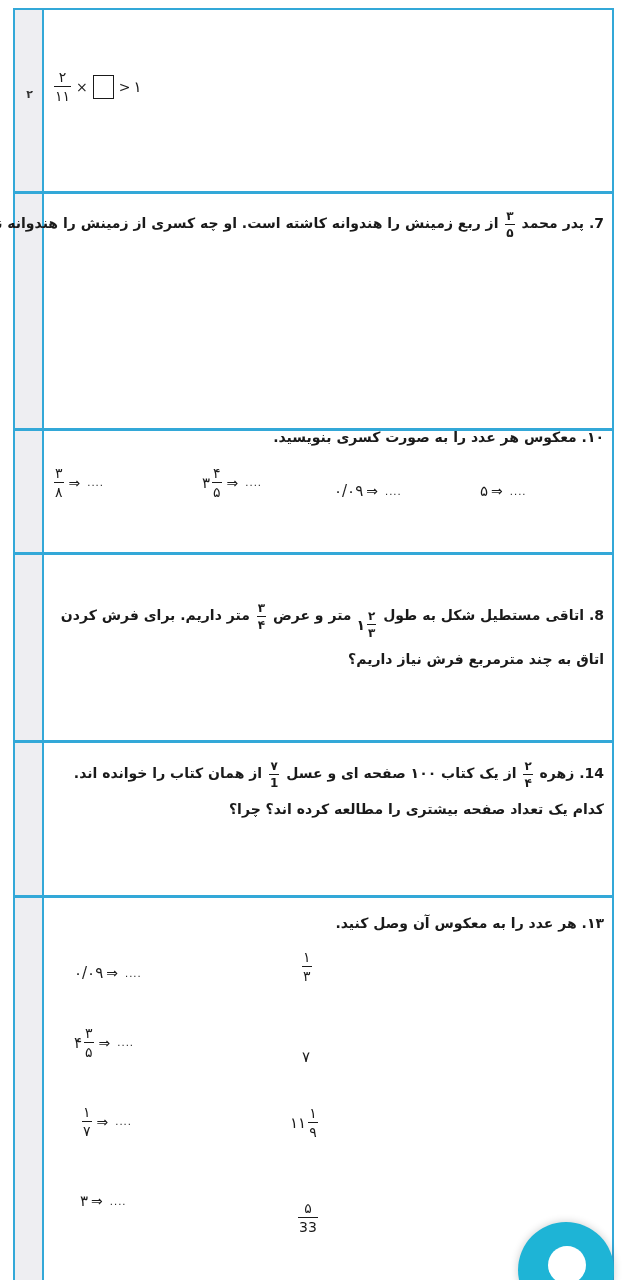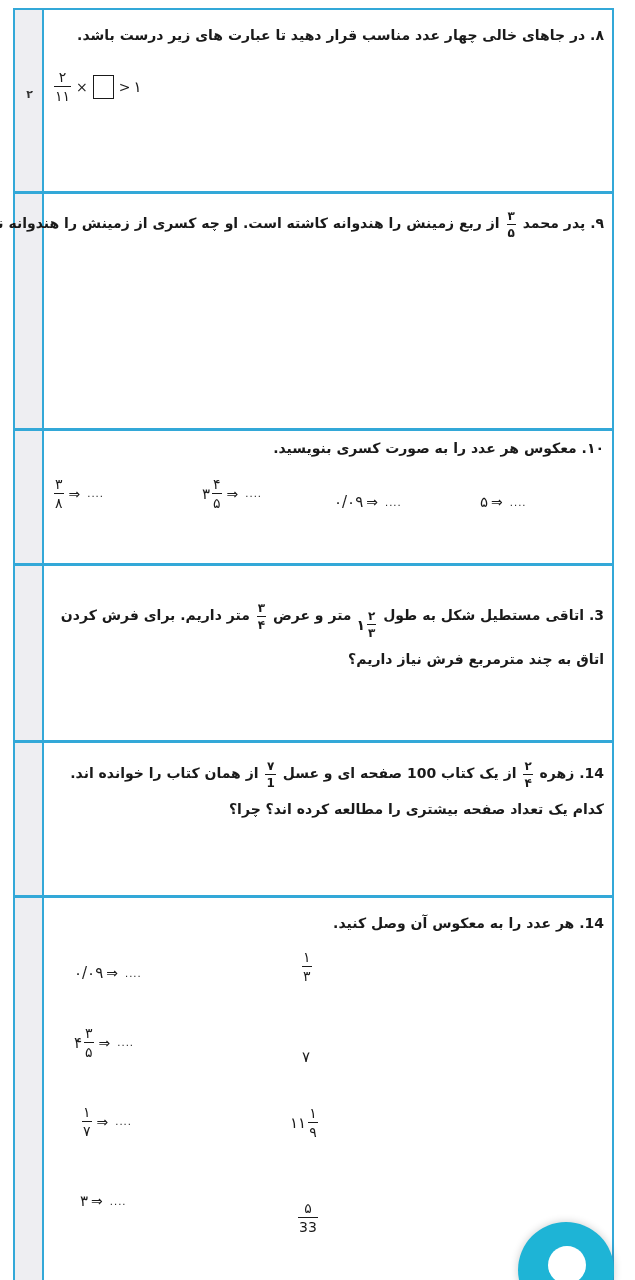--- a/index.html
+++ b/index.html
@@ -25,50 +25,49 @@
 </style>
 </head>
 <body>
 
 <div class="sheet">
   <div class="score-col"></div>
 
   <div class="row" style="top:0;height:184px;">
     <div class="score" style="top:78px;">۲</div>
     <div class="row-body">
-      <div class="q" style="top:10px;">۸. در جاهای خالی چهار عدد مناسب قرار دهید تا عبارت های زیر درست باشد.</div>
       <div class="expr" style="left:6px;top:60px;">
         <span class="frac">
             <span class="n">۲</span>
             <span class="bar"></span>
             <span class="d">۱۱</span>
           </span>
         <span class="sym">×</span>
         <span class="blankbox"></span>
         <span class="sym">&gt;</span>
         <span>۱</span>
       </div>
     </div>
   </div>
 
   <div class="row" style="top:184px;height:237px;">
     <div class="row-body">
       <div class="q" style="top:14px;">
-        <span>۹. پدر محمد</span>
+        <span>7. پدر محمد</span>
         <span class="frac">
             <span class="n">۳</span>
             <span class="bar"></span>
             <span class="d">۵</span>
           </span>
         <span>از ربع زمینش را هندوانه کاشته است. او چه کسری از زمینش را هندوانه نکاشته است؟</span>
       </div>
     </div>
   </div>
 
-  <div class="row" style="top:411px;height:145px;">
+  <div class="row" style="top:400px;height:145px;">
     <div class="row-body">
       <div class="q" style="top:12px;">۱۰. معکوس هر عدد را به صورت کسری بنویسید.</div>
       <div class="expr" style="left:6px;top:56px;">
         <span class="frac">
             <span class="n">۳</span>
             <span class="bar"></span>
             <span class="d">۸</span>
           </span>
         <span class="sym">⇒</span>
           <span class="dots">....</span>
@@ -94,21 +93,21 @@
         <span>۵</span>
           <span class="sym">⇒</span>
           <span class="dots">....</span>
       </div>
     </div>
   </div>
 
   <div class="row" style="top:576px;height:157px;">
     <div class="row-body">
       <div class="q wrap" style="top:12px;line-height:34px;">
-        <span>3. اتاقی مستطیل شکل به طول</span>
+        <span>8. اتاقی مستطیل شکل به طول</span>
         <span class="mixed">
             <span class="frac">
               <span class="n">۲</span>
               <span class="bar"></span>
               <span class="d">۳</span>
             </span>
             <span>۱</span>
           </span>
         <span>متر و عرض</span>
         <span class="frac">
@@ -123,34 +122,34 @@
 
   <div class="row" style="top:733px;height:155px;">
     <div class="row-body">
       <div class="q wrap" style="top:12px;line-height:36px;">
         <span>14. زهره</span>
         <span class="frac">
             <span class="n">۲</span>
             <span class="bar"></span>
             <span class="d">۴</span>
           </span>
-        <span>از یک کتاب 100 صفحه ای و عسل</span>
+        <span>از یک کتاب ۱۰۰ صفحه ای و عسل</span>
         <span class="frac">
             <span class="n">۷</span>
             <span class="bar"></span>
             <span class="d">1</span>
           </span>
         <span>از همان کتاب را خوانده اند. کدام یک تعداد صفحه بیشتری را مطالعه کرده اند؟ چرا؟</span>
       </div>
     </div>
   </div>
 
   <div class="row" style="top:888px;height:420px;border-bottom:none;">
     <div class="row-body">
-      <div class="q" style="top:10px;">14. هر عدد را به معکوس آن وصل کنید.</div>
+      <div class="q" style="top:10px;">۱۳. هر عدد را به معکوس آن وصل کنید.</div>
 
       <div class="expr" style="left:28px;top:66px;">
         <span>۰/۰۹</span>
           <span class="sym">⇒</span>
           <span class="dots">....</span>
       </div>
       <div class="expr" style="left:28px;top:128px;">
         <span class="mixed">
             <span>۴</span>
             <span class="frac">

